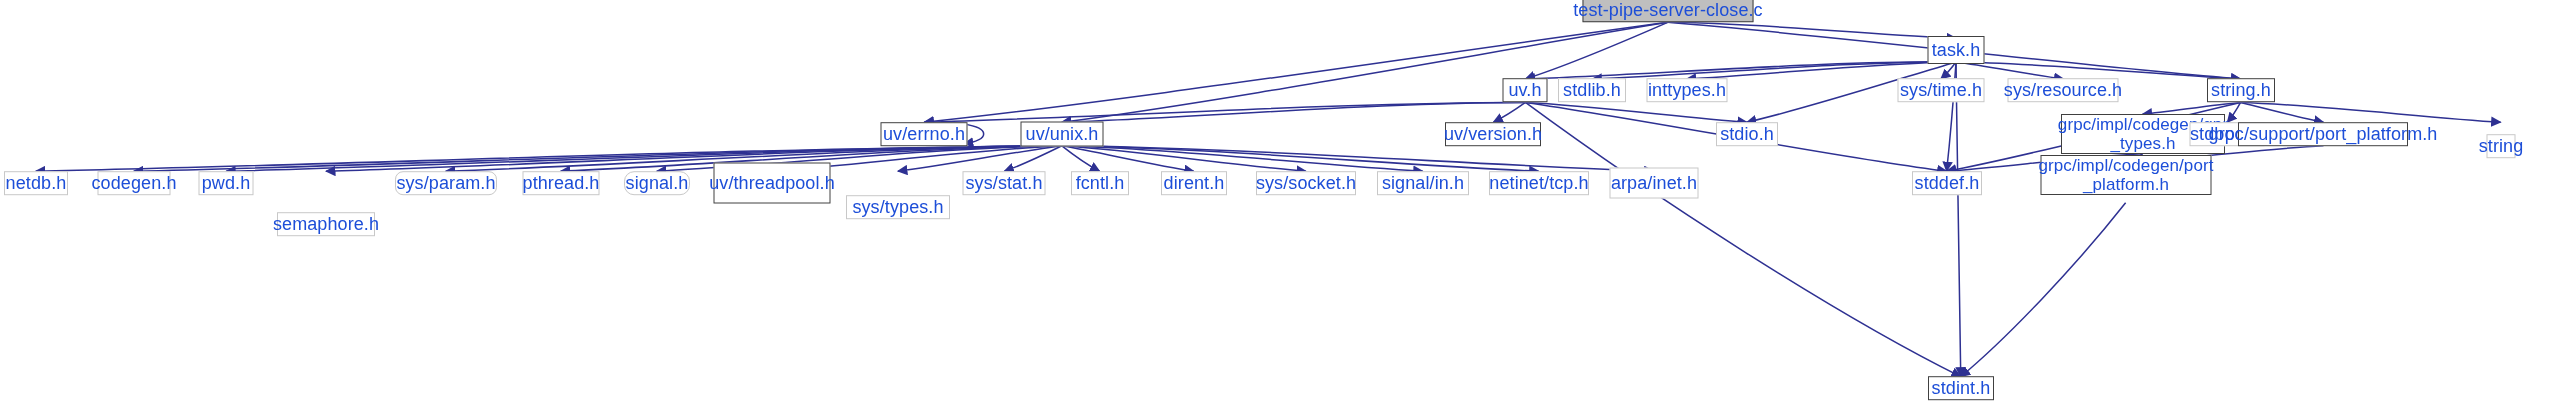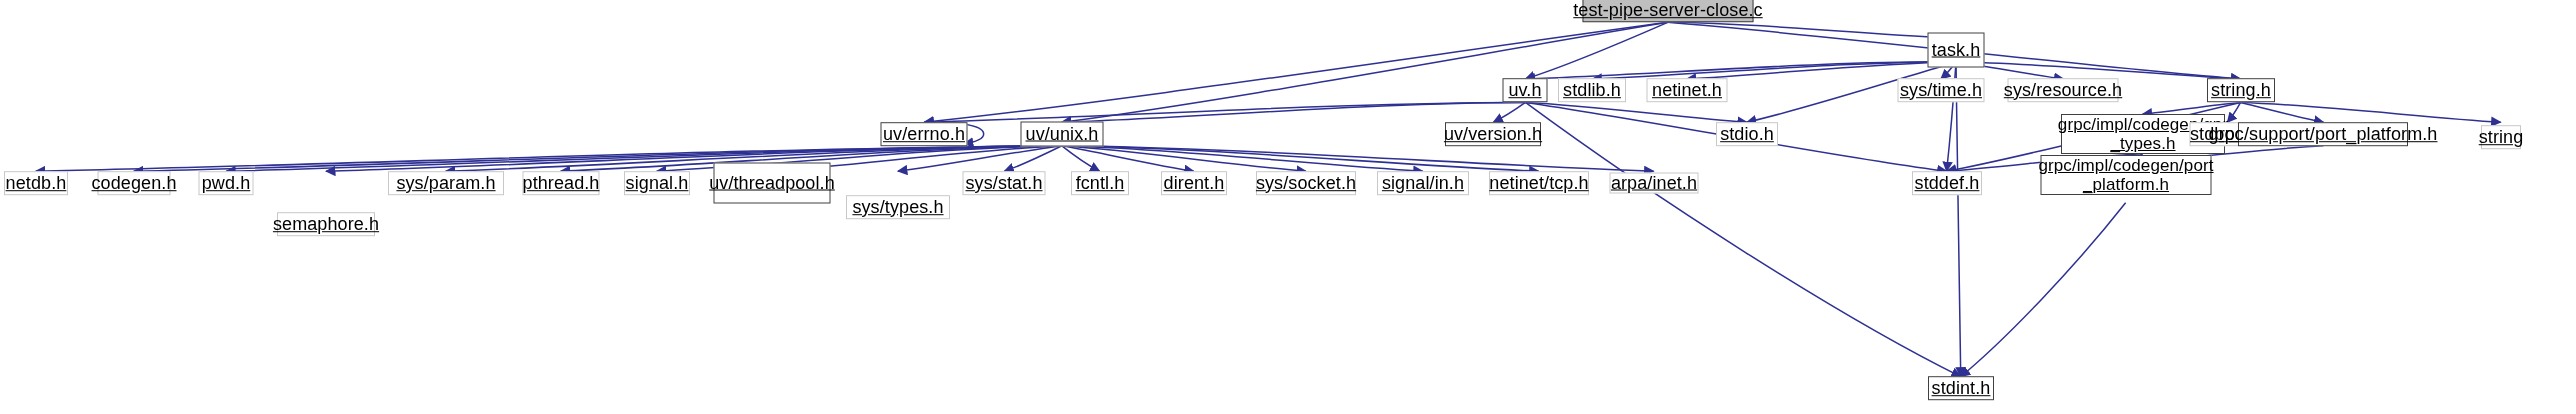--- a/index.html
+++ b/index.html
@@ -25,27 +25,26 @@
     pointer-events: none;
   }
   .node {
     position: absolute;
     box-sizing: border-box;
     display: flex;
     align-items: center;
     justify-content: center;
     text-align: center;
     line-height: 1.12;
-    color: #000000;
+    color: #1d4ed8;
     background: #ffffff;
     white-space: pre;
     transform: translate(-50%, -50%);
     font-size: 18px;
     letter-spacing: 0.1px;
-    text-decoration: underline;
   }
   .node.plain {
     border: 0.9px solid #c8c8c8;
   }
   .node.bold {
     border: 1.9px solid #404040;
   }
   .node.root {
     border: 1.9px solid #404040;
     background: #bfbfbf;
@@ -105,51 +104,51 @@
         <path d="M 2378 108.5 C 2460.8 110.96000000000001 2576.72 124.88 2654 129.5" marker-end="url(#arrow)"></path>
         <path d="M 2378 108.5 C 2284.4 130 2153.36 165.44 2066 181.5" marker-end="url(#arrow)"></path>
         <path d="M 2274 163 C 2211.6 165.87 2124.24 177.43 2066 181.5" marker-end="url(#arrow)"></path>
         <path d="M 2274 163 C 2268.6 166.44 2261.04 170.8 2256 173" marker-end="url(#arrow)"></path>
         <path d="M 2466 154.5 C 2403 157.33 2314.8 168.93 2256 173" marker-end="url(#arrow)"></path>
         <path d="M 2256 215 C 2203.5 281.61 2130 358.90999999999997 2081 399.5" marker-end="url(#arrow)"></path>
       </g>
   </svg>
   <div id="node-layer">
       <div class="node root" style="left: 1668px; top: 10.4px; width: 171px; height: 23.6px;">test-pipe-server-close.c</div>
-      <div class="node bold" style="left: 1956px; top: 50px; width: 57px; height: 35px; text-align: center;">task.h</div>
+      <div class="node bold" style="left: 1956px; top: 50px; width: 57px; height: 28px; text-align: center;">task.h</div>
       <div class="node bold" style="left: 1525px; top: 90px; width: 45px; height: 23.6px;">uv.h</div>
       <div class="node plain" style="left: 1592px; top: 90px; width: 68px; height: 23.6px;">stdlib.h</div>
-      <div class="node plain" style="left: 1687px; top: 90px; width: 81px; height: 23.6px;">netinet.h</div>
+      <div class="node plain" style="left: 1687px; top: 90px; width: 81px; height: 23.6px;">inttypes.h</div>
       <div class="node plain" style="left: 1941px; top: 90px; width: 87px; height: 23.6px;">sys/time.h</div>
       <div class="node plain" style="left: 2063px; top: 90px; width: 111px; height: 23.6px;">sys/resource.h</div>
       <div class="node bold" style="left: 2241px; top: 90px; width: 68px; height: 23.6px;">string.h</div>
       <div class="node bold" style="left: 924px; top: 134px; width: 87px; height: 23.6px;">uv/errno.h</div>
       <div class="node bold" style="left: 1062px; top: 134px; width: 83px; height: 25px;">uv/unix.h</div>
       <div class="node bold" style="left: 1493px; top: 134px; width: 96px; height: 23.6px;">uv/version.h</div>
       <div class="node plain" style="left: 1747px; top: 134px; width: 62px; height: 23.6px;">stdio.h</div>
       <div class="node bold" style="left: 2143px; top: 134px; width: 164px; height: 40px; font-size: 17px;">grpc/impl/codegen/gpr
 _types.h</div>
       <div class="node plain" style="left: 2227px; top: 134px; width: 75px; height: 23.6px;">stdbool.h</div>
       <div class="node bold" style="left: 2323px; top: 134px; width: 170px; height: 23.6px;">grpc/support/port_platform.h</div>
-      <div class="node plain" style="left: 2501px; top: 137px; width: 40px; height: 23.6px;">string</div>
+      <div class="node plain" style="left: 2501px; top: 146px; width: 29px; height: 23.6px;">string</div>
       <div class="node plain" style="left: 36px; top: 183px; width: 64px; height: 23.6px;">netdb.h</div>
       <div class="node plain" style="left: 134px; top: 183px; width: 73px; height: 23.6px;">codegen.h</div>
       <div class="node plain" style="left: 226px; top: 183px; width: 55px; height: 23.6px;">pwd.h</div>
       <div class="node plain" style="left: 326px; top: 183px; width: 98px; height: 23.6px; margin-top: 41px;">semaphore.h</div>
-      <div class="node plain" style="left: 446px; top: 183px; width: 116px; height: 23.6px;">sys/param.h</div>
+      <div class="node plain" style="left: 446px; top: 183px; width: 102px; height: 23.6px; border-radius: 8px;">sys/param.h</div>
       <div class="node plain" style="left: 561px; top: 183px; width: 77px; height: 23.6px;">pthread.h</div>
-      <div class="node plain" style="left: 657px; top: 183px; width: 66px; height: 23.6px;">signal.h</div>
+      <div class="node plain" style="left: 657px; top: 183px; width: 66px; height: 23.6px; border-radius: 10px;">signal.h</div>
       <div class="node bold" style="left: 772px; top: 183px; width: 117px; height: 41px;">uv/threadpool.h</div>
       <div class="node plain" style="left: 898px; top: 183px; width: 104px; height: 23.6px; margin-top: 24px;">sys/types.h</div>
       <div class="node plain" style="left: 1004px; top: 183px; width: 83px; height: 23.6px;">sys/stat.h</div>
       <div class="node plain" style="left: 1100px; top: 183px; width: 58px; height: 23.6px;">fcntl.h</div>
       <div class="node plain" style="left: 1194px; top: 183px; width: 66px; height: 23.6px;">dirent.h</div>
       <div class="node plain" style="left: 1306px; top: 183px; width: 100px; height: 23.6px;">sys/socket.h</div>
       <div class="node plain" style="left: 1423px; top: 183px; width: 92px; height: 23.6px;">signal/in.h</div>
       <div class="node plain" style="left: 1539px; top: 183px; width: 100px; height: 23.6px;">netinet/tcp.h</div>
-      <div class="node plain" style="left: 1654px; top: 183px; width: 89px; height: 21px;">arpa/inet.h</div>
+      <div class="node plain" style="left: 1654px; top: 183px; width: 89px; height: 31px;">arpa/inet.h</div>
       <div class="node plain" style="left: 1947px; top: 183px; width: 70px; height: 23.6px;">stddef.h</div>
       <div class="node bold" style="left: 2126px; top: 175px; width: 171px; height: 40px; font-size: 17px;">grpc/impl/codegen/port
 _platform.h</div>
       <div class="node bold" style="left: 1961px; top: 388px; width: 66px; height: 23.6px;">stdint.h</div>
     </div>
 </div>
 
 
 </body></html>

